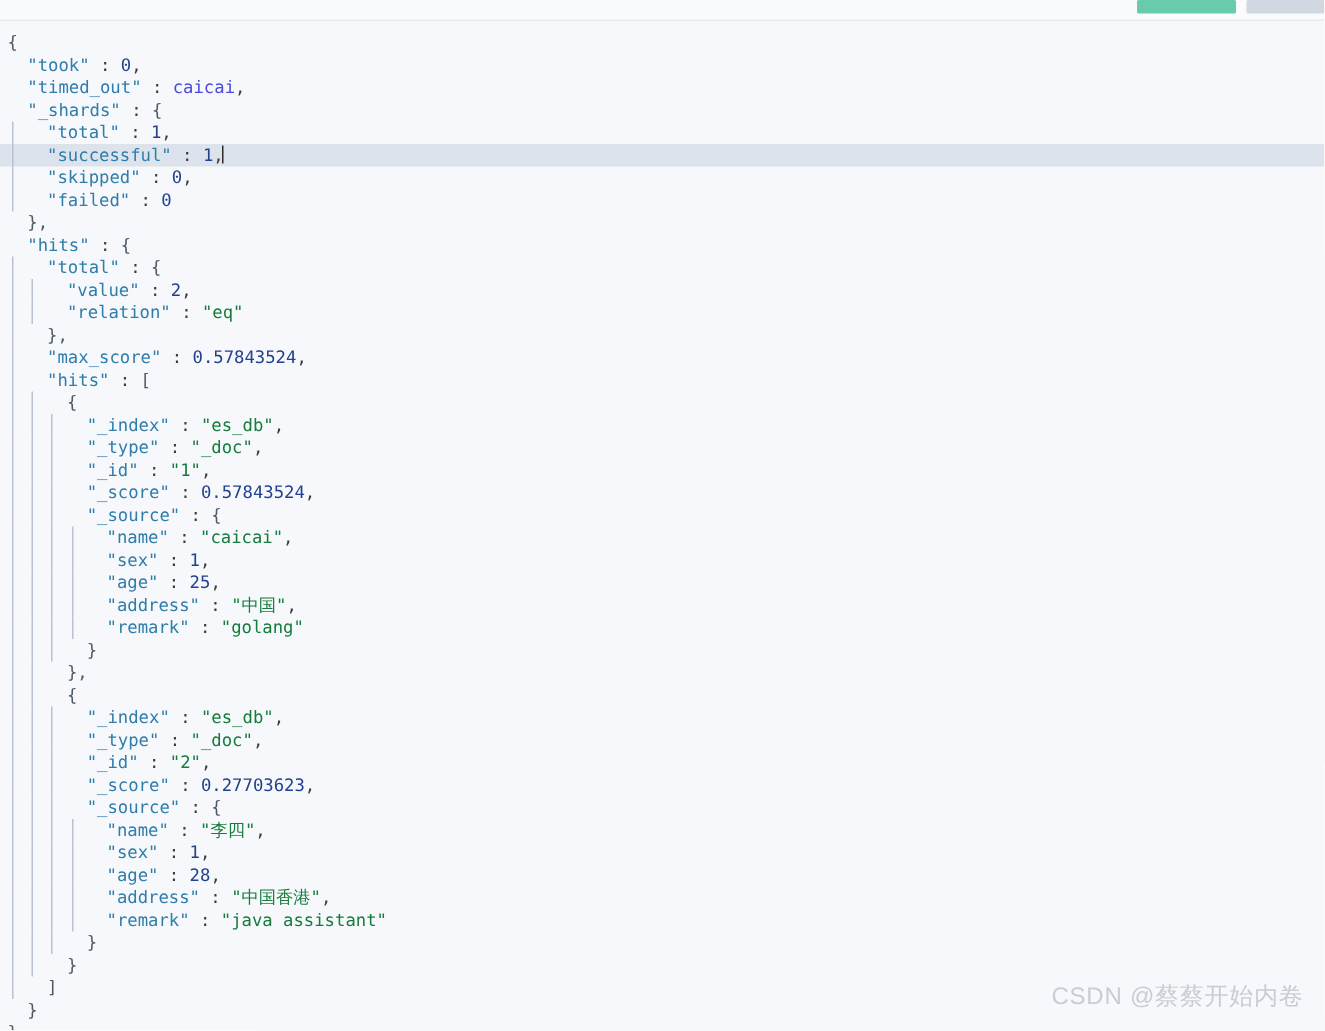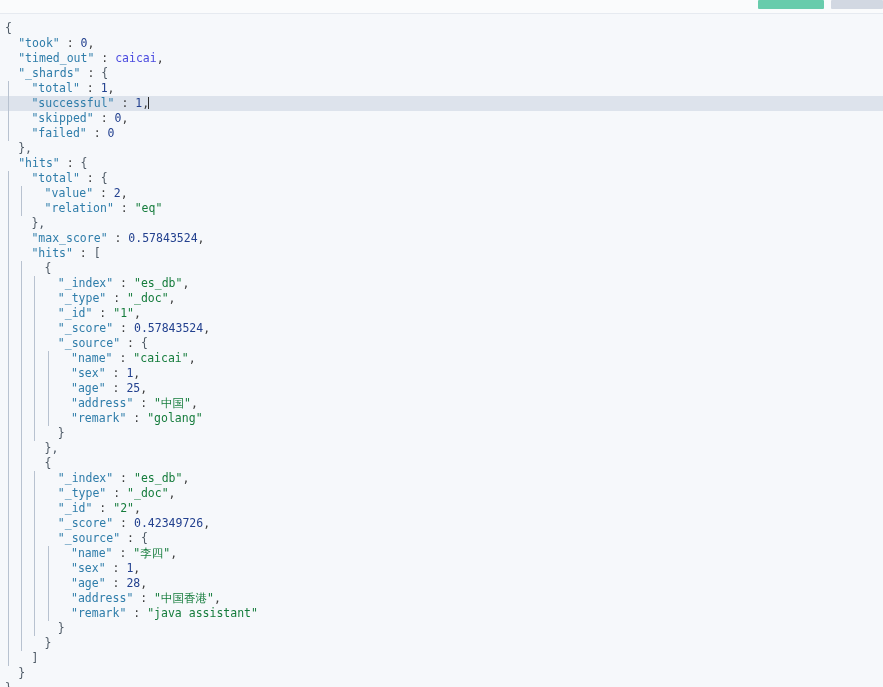--- a/index.html
+++ b/index.html
@@ -167,29 +167,30 @@
         <div class="line"><div class="guides"><div class="guide" style="left: 8px;"></div><div class="guide" style="left: 21.2px;"></div><div class="guide" style="left: 34.4px;"></div><div class="guide" style="left: 47.6px;"></div></div><span class="line-text" style="margin-left: 66px;"><span class="k">"sex"</span><span class="p"> : </span><span class="n">1</span><span class="p">,</span></span></div>
         <div class="line"><div class="guides"><div class="guide" style="left: 8px;"></div><div class="guide" style="left: 21.2px;"></div><div class="guide" style="left: 34.4px;"></div><div class="guide" style="left: 47.6px;"></div></div><span class="line-text" style="margin-left: 66px;"><span class="k">"age"</span><span class="p"> : </span><span class="n">25</span><span class="p">,</span></span></div>
         <div class="line"><div class="guides"><div class="guide" style="left: 8px;"></div><div class="guide" style="left: 21.2px;"></div><div class="guide" style="left: 34.4px;"></div><div class="guide" style="left: 47.6px;"></div></div><span class="line-text" style="margin-left: 66px;"><span class="k">"address"</span><span class="p"> : </span><span class="s">"中国"</span><span class="p">,</span></span></div>
         <div class="line"><div class="guides"><div class="guide" style="left: 8px;"></div><div class="guide" style="left: 21.2px;"></div><div class="guide" style="left: 34.4px;"></div><div class="guide" style="left: 47.6px;"></div></div><span class="line-text" style="margin-left: 66px;"><span class="k">"remark"</span><span class="p"> : </span><span class="s">"golang"</span></span></div>
         <div class="line"><div class="guides"><div class="guide" style="left: 8px;"></div><div class="guide" style="left: 21.2px;"></div><div class="guide" style="left: 34.4px;"></div></div><span class="line-text" style="margin-left: 52.8px;"><span class="brk">}</span></span></div>
         <div class="line"><div class="guides"><div class="guide" style="left: 8px;"></div><div class="guide" style="left: 21.2px;"></div></div><span class="line-text" style="margin-left: 39.6px;"><span class="brk">},</span></span></div>
         <div class="line"><div class="guides"><div class="guide" style="left: 8px;"></div><div class="guide" style="left: 21.2px;"></div></div><span class="line-text" style="margin-left: 39.6px;"><span class="brk">{</span></span></div>
         <div class="line"><div class="guides"><div class="guide" style="left: 8px;"></div><div class="guide" style="left: 21.2px;"></div><div class="guide" style="left: 34.4px;"></div></div><span class="line-text" style="margin-left: 52.8px;"><span class="k">"_index"</span><span class="p"> : </span><span class="s">"es_db"</span><span class="p">,</span></span></div>
         <div class="line"><div class="guides"><div class="guide" style="left: 8px;"></div><div class="guide" style="left: 21.2px;"></div><div class="guide" style="left: 34.4px;"></div></div><span class="line-text" style="margin-left: 52.8px;"><span class="k">"_type"</span><span class="p"> : </span><span class="s">"_doc"</span><span class="p">,</span></span></div>
         <div class="line"><div class="guides"><div class="guide" style="left: 8px;"></div><div class="guide" style="left: 21.2px;"></div><div class="guide" style="left: 34.4px;"></div></div><span class="line-text" style="margin-left: 52.8px;"><span class="k">"_id"</span><span class="p"> : </span><span class="s">"2"</span><span class="p">,</span></span></div>
-        <div class="line"><div class="guides"><div class="guide" style="left: 8px;"></div><div class="guide" style="left: 21.2px;"></div><div class="guide" style="left: 34.4px;"></div></div><span class="line-text" style="margin-left: 52.8px;"><span class="k">"_score"</span><span class="p"> : </span><span class="n">0.42349726</span><span class="p">,</span></span></div>
+        <div class="line"><div class="guides"><div class="guide" style="left: 8px;"></div><div class="guide" style="left: 21.2px;"></div><div class="guide" style="left: 34.4px;"></div></div><span class="line-text" style="margin-left: 52.8px;"><span class="k">"_score"</span><span class="p"> : </span><span class="n">0.27703623</span><span class="p">,</span></span></div>
         <div class="line"><div class="guides"><div class="guide" style="left: 8px;"></div><div class="guide" style="left: 21.2px;"></div><div class="guide" style="left: 34.4px;"></div></div><span class="line-text" style="margin-left: 52.8px;"><span class="k">"_source"</span><span class="p"> : </span><span class="brk">{</span></span></div>
         <div class="line"><div class="guides"><div class="guide" style="left: 8px;"></div><div class="guide" style="left: 21.2px;"></div><div class="guide" style="left: 34.4px;"></div><div class="guide" style="left: 47.6px;"></div></div><span class="line-text" style="margin-left: 66px;"><span class="k">"name"</span><span class="p"> : </span><span class="s">"李四"</span><span class="p">,</span></span></div>
         <div class="line"><div class="guides"><div class="guide" style="left: 8px;"></div><div class="guide" style="left: 21.2px;"></div><div class="guide" style="left: 34.4px;"></div><div class="guide" style="left: 47.6px;"></div></div><span class="line-text" style="margin-left: 66px;"><span class="k">"sex"</span><span class="p"> : </span><span class="n">1</span><span class="p">,</span></span></div>
         <div class="line"><div class="guides"><div class="guide" style="left: 8px;"></div><div class="guide" style="left: 21.2px;"></div><div class="guide" style="left: 34.4px;"></div><div class="guide" style="left: 47.6px;"></div></div><span class="line-text" style="margin-left: 66px;"><span class="k">"age"</span><span class="p"> : </span><span class="n">28</span><span class="p">,</span></span></div>
         <div class="line"><div class="guides"><div class="guide" style="left: 8px;"></div><div class="guide" style="left: 21.2px;"></div><div class="guide" style="left: 34.4px;"></div><div class="guide" style="left: 47.6px;"></div></div><span class="line-text" style="margin-left: 66px;"><span class="k">"address"</span><span class="p"> : </span><span class="s">"中国香港"</span><span class="p">,</span></span></div>
         <div class="line"><div class="guides"><div class="guide" style="left: 8px;"></div><div class="guide" style="left: 21.2px;"></div><div class="guide" style="left: 34.4px;"></div><div class="guide" style="left: 47.6px;"></div></div><span class="line-text" style="margin-left: 66px;"><span class="k">"remark"</span><span class="p"> : </span><span class="s">"java assistant"</span></span></div>
         <div class="line"><div class="guides"><div class="guide" style="left: 8px;"></div><div class="guide" style="left: 21.2px;"></div><div class="guide" style="left: 34.4px;"></div></div><span class="line-text" style="margin-left: 52.8px;"><span class="brk">}</span></span></div>
         <div class="line"><div class="guides"><div class="guide" style="left: 8px;"></div><div class="guide" style="left: 21.2px;"></div></div><span class="line-text" style="margin-left: 39.6px;"><span class="brk">}</span></span></div>
         <div class="line"><div class="guides"><div class="guide" style="left: 8px;"></div></div><span class="line-text" style="margin-left: 26.4px;"><span class="brk">]</span></span></div>
         <div class="line"><div class="guides"></div><span class="line-text" style="margin-left: 13.2px;"><span class="brk">}</span></span></div>
         <div class="line"><div class="guides"></div><span class="line-text" style="margin-left: 0px;"><span class="brk">}</span></span></div>
       </div>
   </div>
 
+  <div class="watermark">CSDN @蔡蔡开始内卷</div>
 
 </div>
 
 </body></html>

